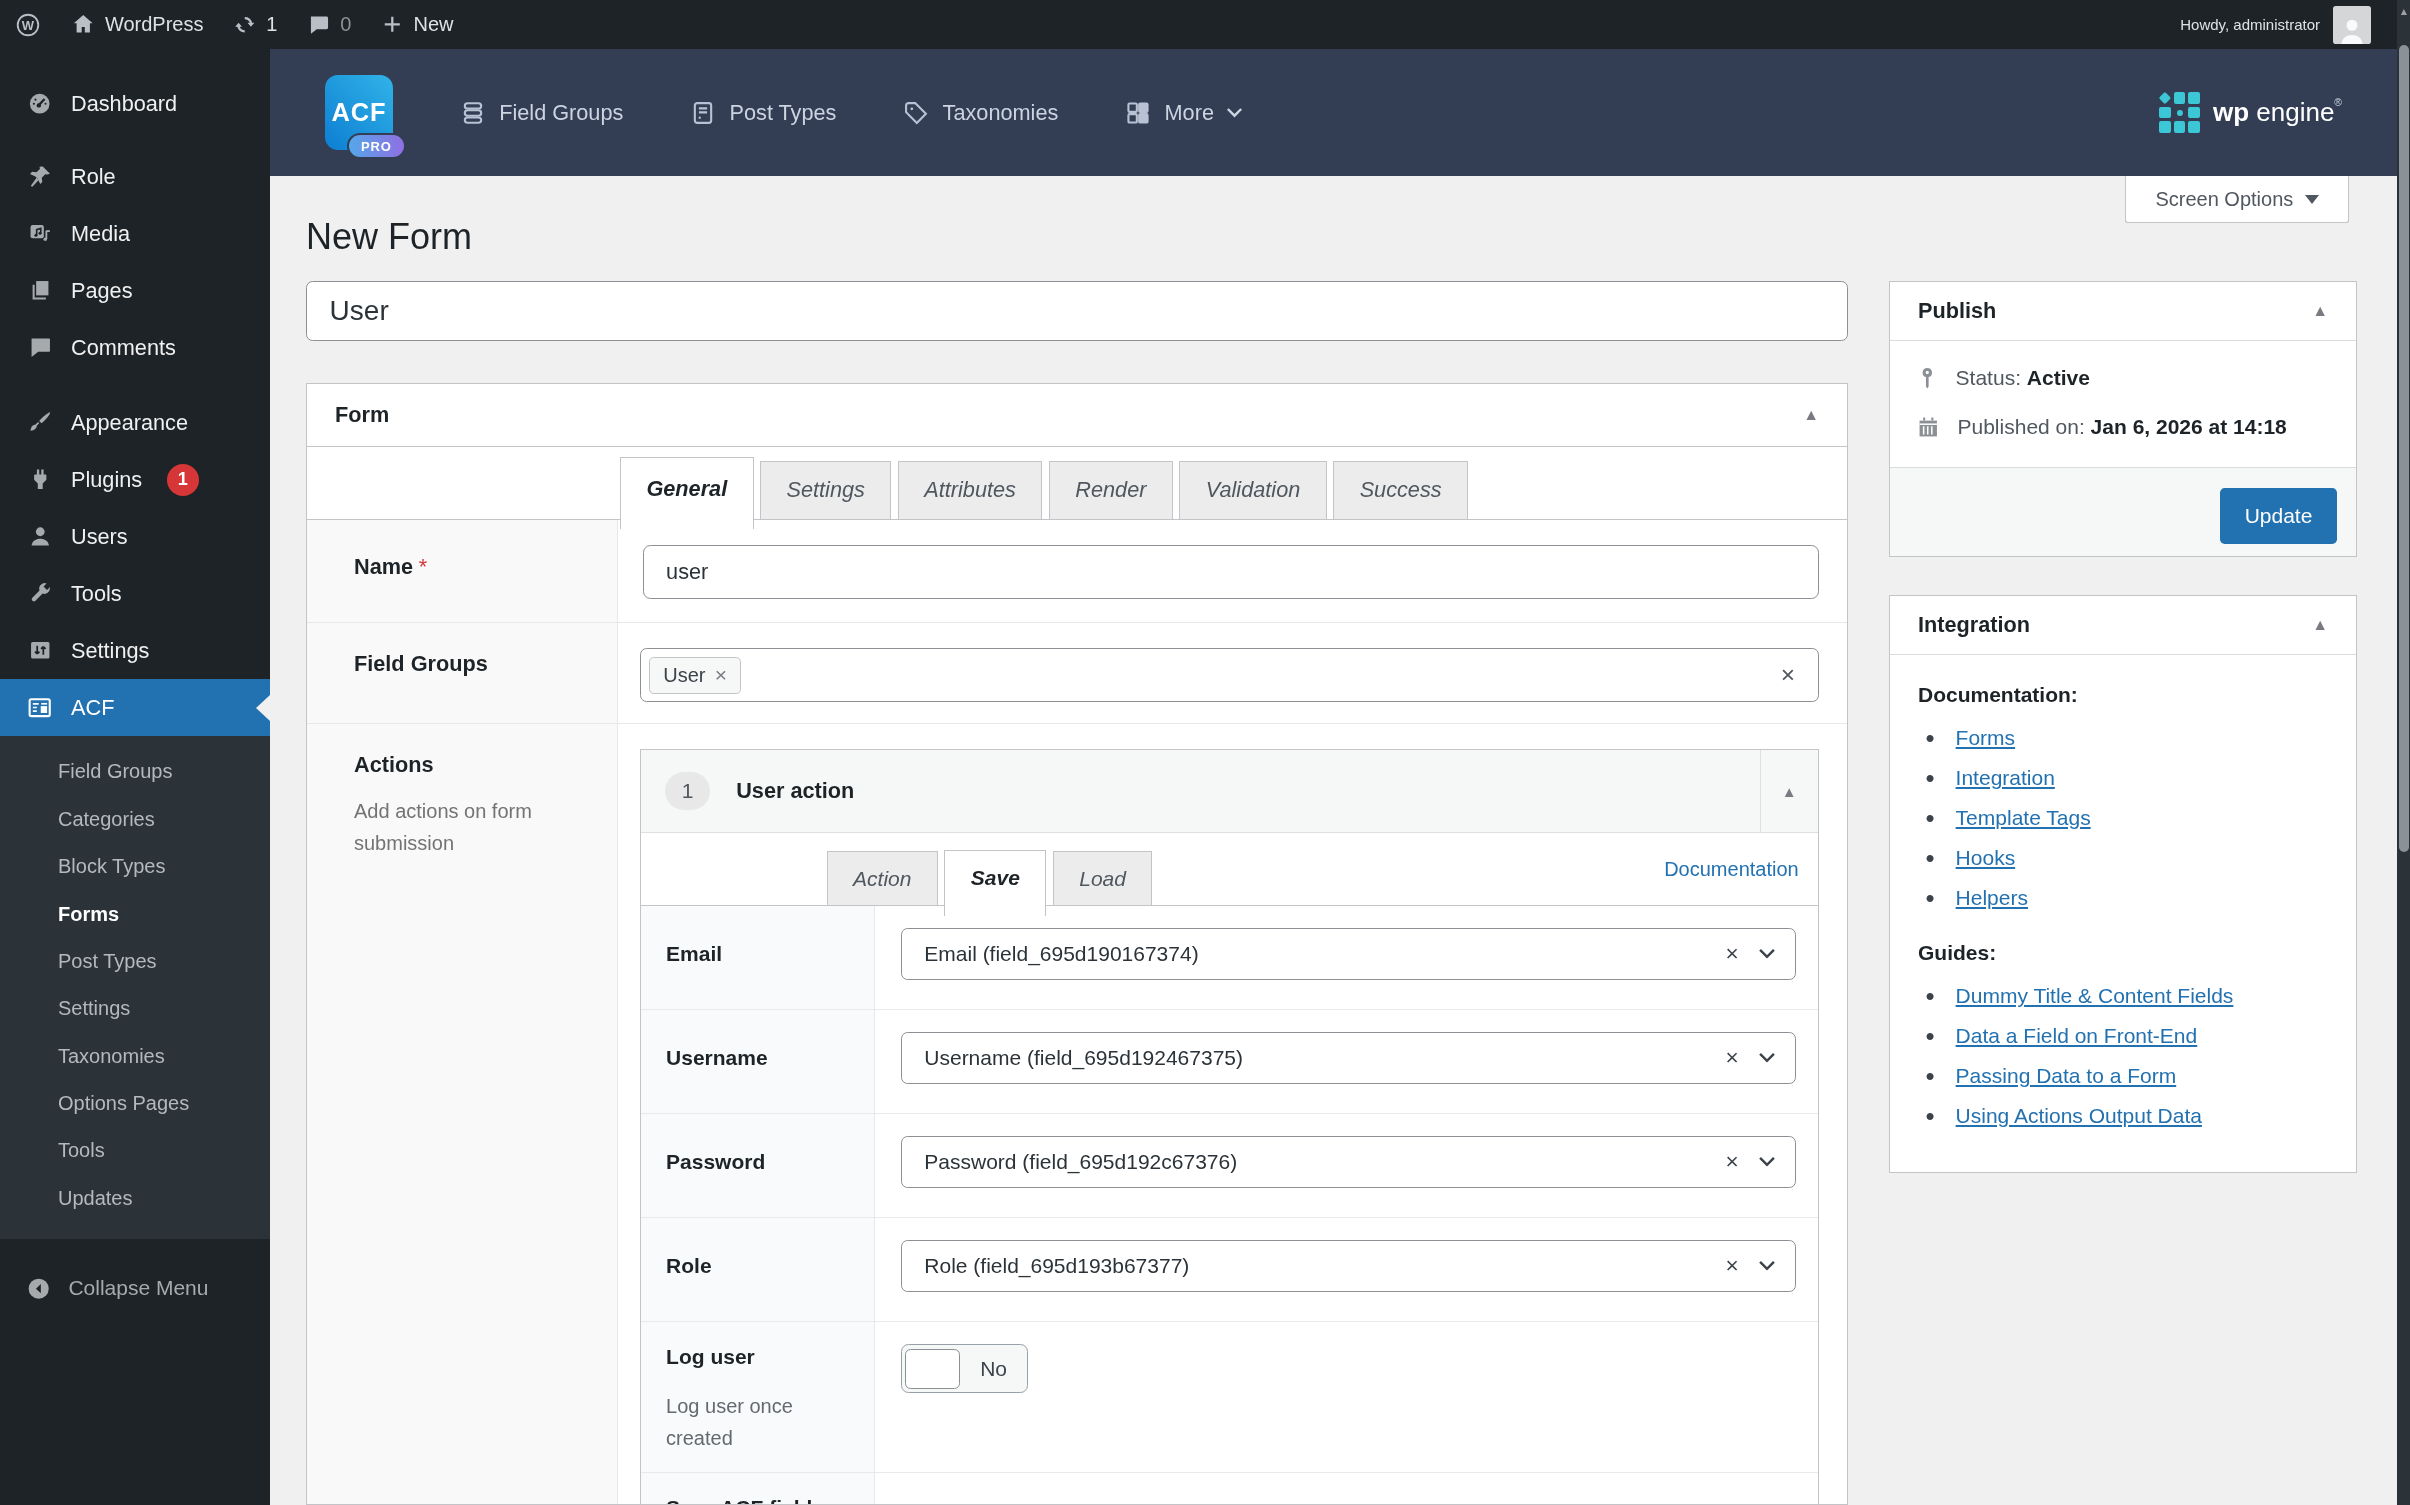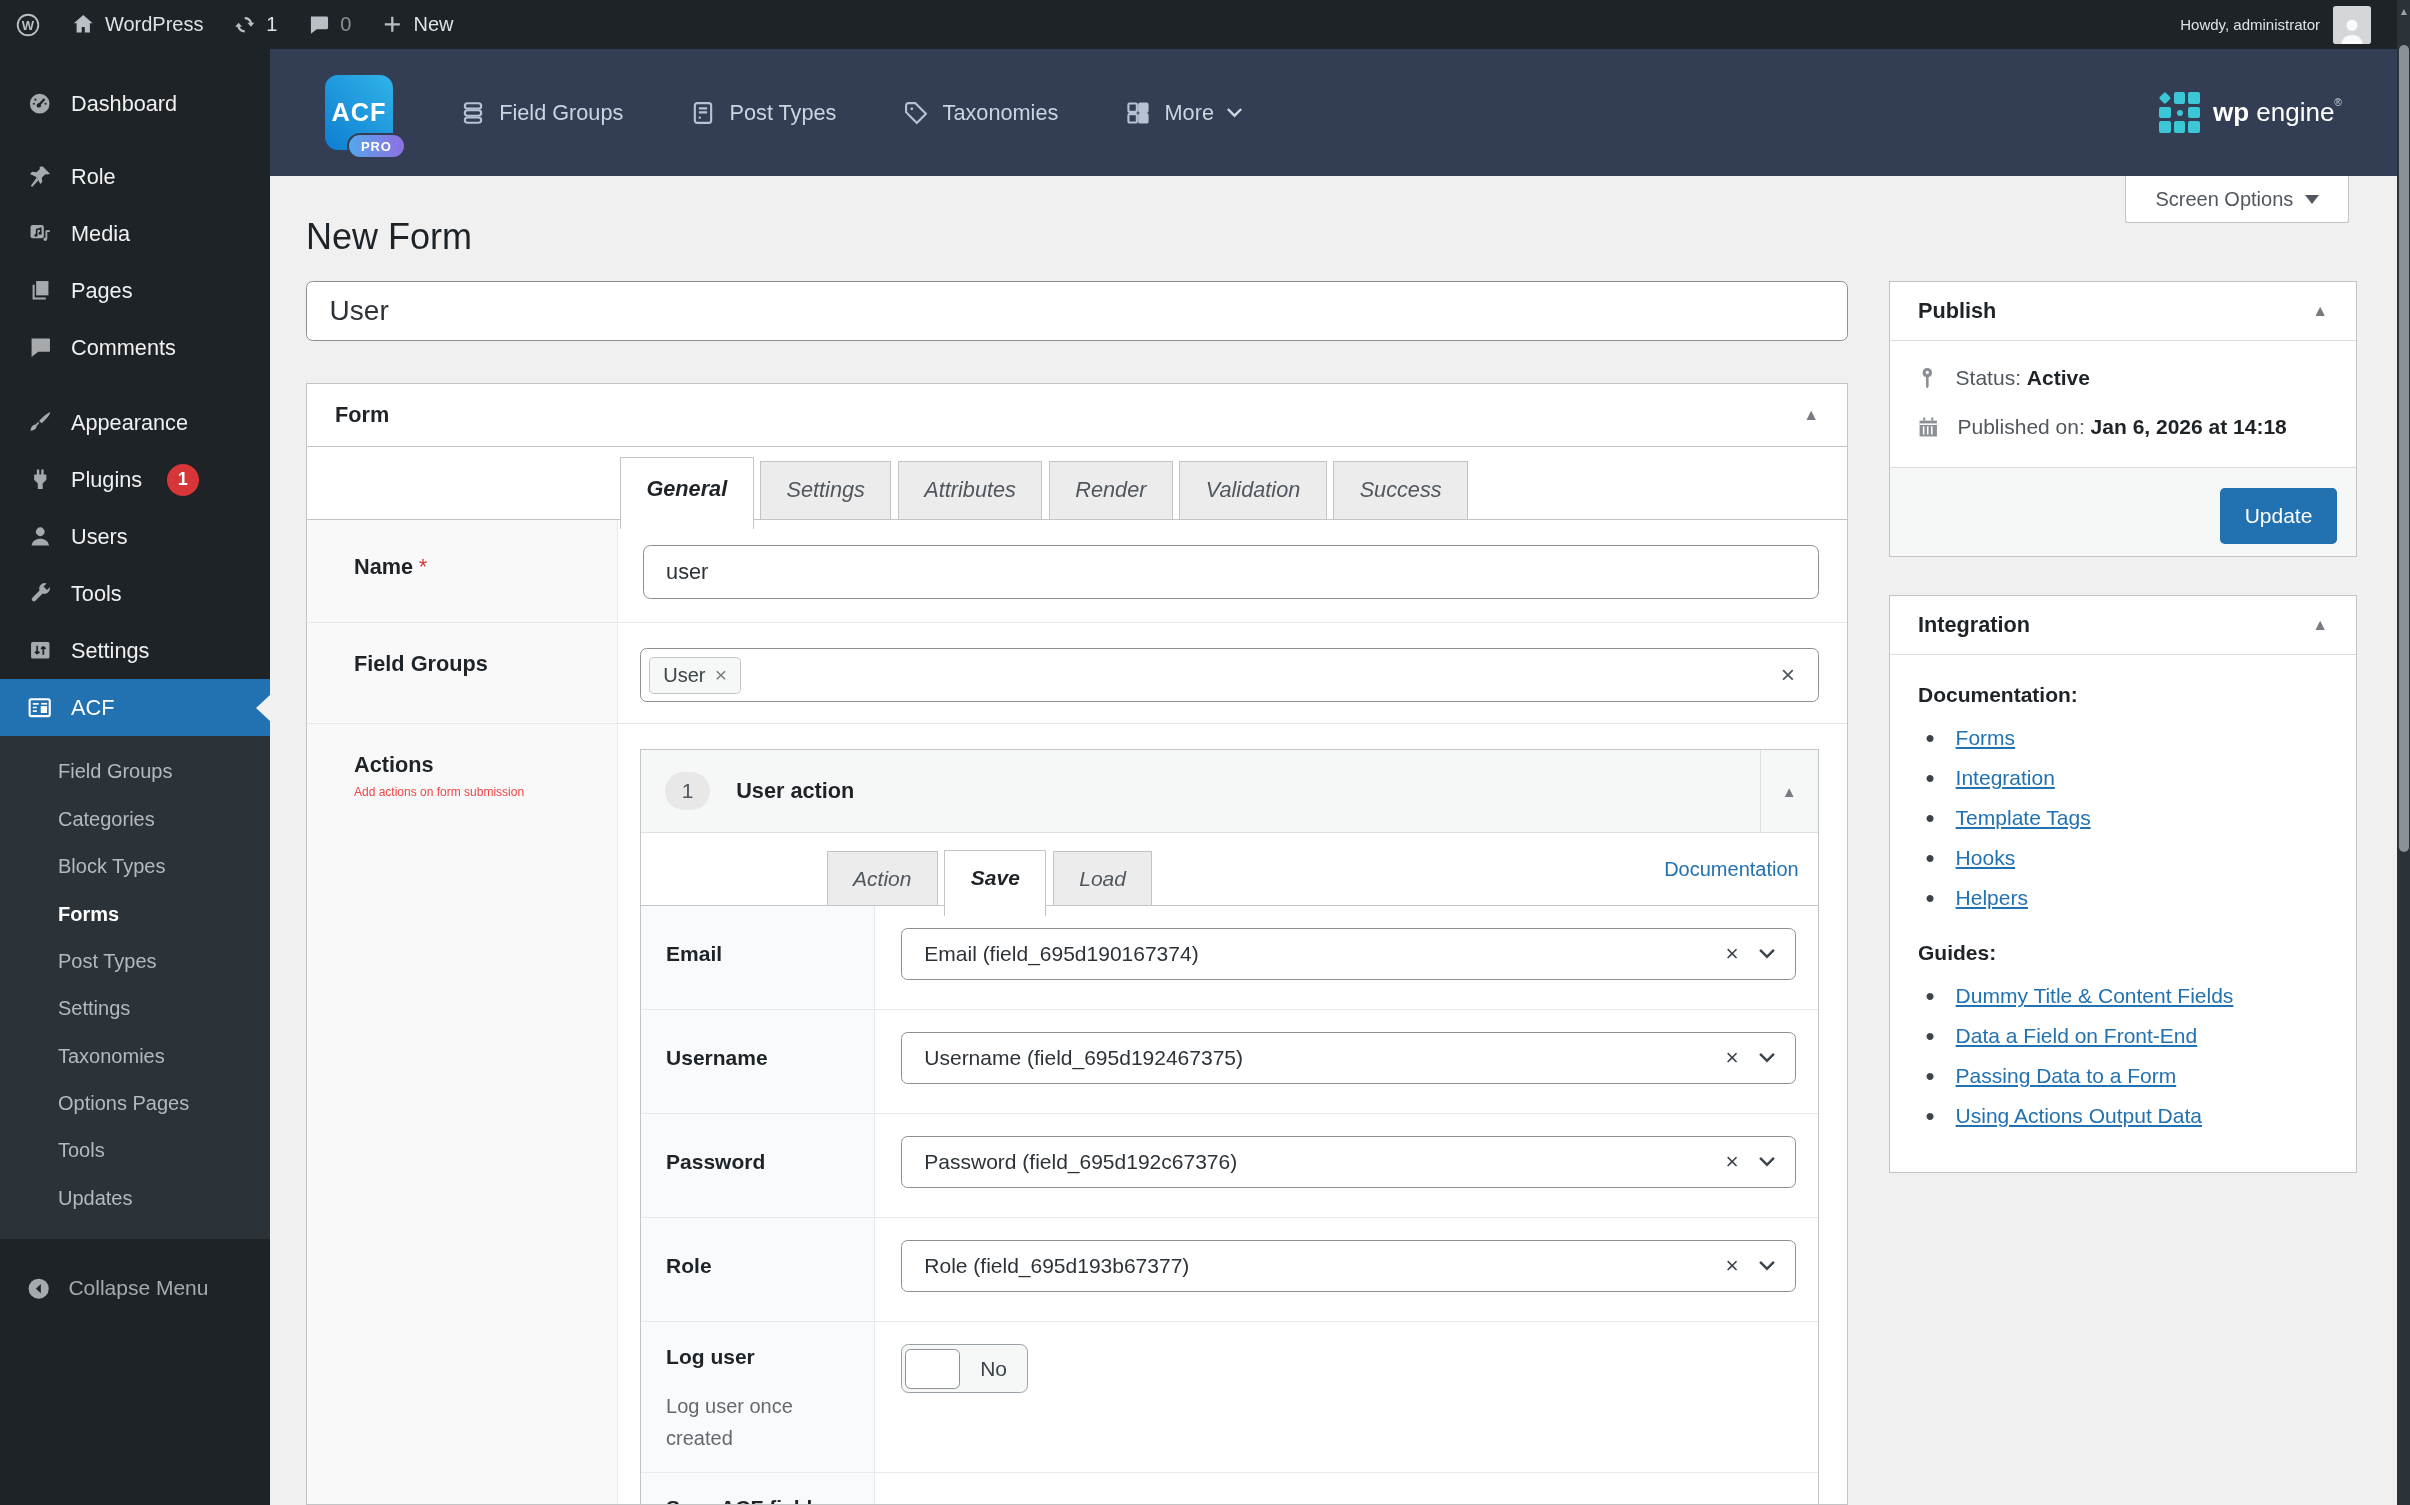--- a/index.html
+++ b/index.html
@@ -68,21 +68,21 @@
   .req { color:#d63638; margin-left:5.6px; font-weight:normal; }
   #name-row { height:103px; } #name-row .lcol { padding-top:34px; }
   #name-input { margin:24.5px 0 0 24.5px; width:1176px; height:54px; border:0.9px solid #8c8f94; border-radius:7.5px; font-family:"Liberation Sans",sans-serif; font-size:21.7px; color:#2c3338; padding:0 22.6px; background:#fff; }
   #fg-row { height:101px; } #fg-row .lcol { padding-top:28px; }
   #fg-select { margin:25.4px 0 0 21.7px; width:1179px; height:54px; border:0.9px solid #8c8f94; border-radius:6.6px; background:#fff; display:flex; align-items:center; cursor:pointer; }
   .fg-tag { margin-left:8.5px; background:#f6f7f7; border:0.9px solid #c3c4c7; border-radius:4.7px; padding:5.6px 13px; font-size:20px; color:#3c434a; display:flex; align-items:center; gap:9.4px; }
   .fg-tag .tag-x { color:#787c82; font-size:21px; cursor:pointer; }
   .sel-clear { margin-left:auto; margin-right:22.6px; color:#50575e; font-size:24.5px; cursor:pointer; }
   #actions-row { border-bottom:none; height:847px; }
   #actions-row .lcol { padding-top:28px; }
-  .fdesc { margin-top:5px; font-size:12px; color:#ef4444; line-height:1.6; width:221px; }
+  .fdesc { margin-top:17px; font-size:20px; color:#737373; line-height:1.6; width:221px; }
 
   
   #action-panel { margin:25.4px 0 0 21.7px; width:1179px; height:800px; border:0.9px solid #c3c4c7; background:#fff; }
   #ap-header { height:83px; background:#f6f7f7; border-bottom:0.9px solid #e0e0e0; display:flex; align-items:center; }
   .num-badge { margin-left:24.5px; min-width:45px; height:38px; background:#e8e8e9; border-radius:19px; display:flex; align-items:center; justify-content:center; font-size:21px; color:#50575e; }
   #ap-title { margin-left:26px; font-size:21.7px; font-weight:bold; color:#1d2327; }
   #ap-toggle { margin-left:auto; width:58px; height:83px; border-left:0.9px solid #e0e0e0; display:flex; align-items:center; justify-content:center; color:#787c82; font-size:15px; cursor:pointer; }
   #ap-tabrow { position:relative; height:73px; border-bottom:0.9px solid #c3c4c7; }
   #ap-tabrow .tabs { left:186px; }
   #ap-tabrow .tab { height:55px; padding:0 25.4px; font-size:21px; }

